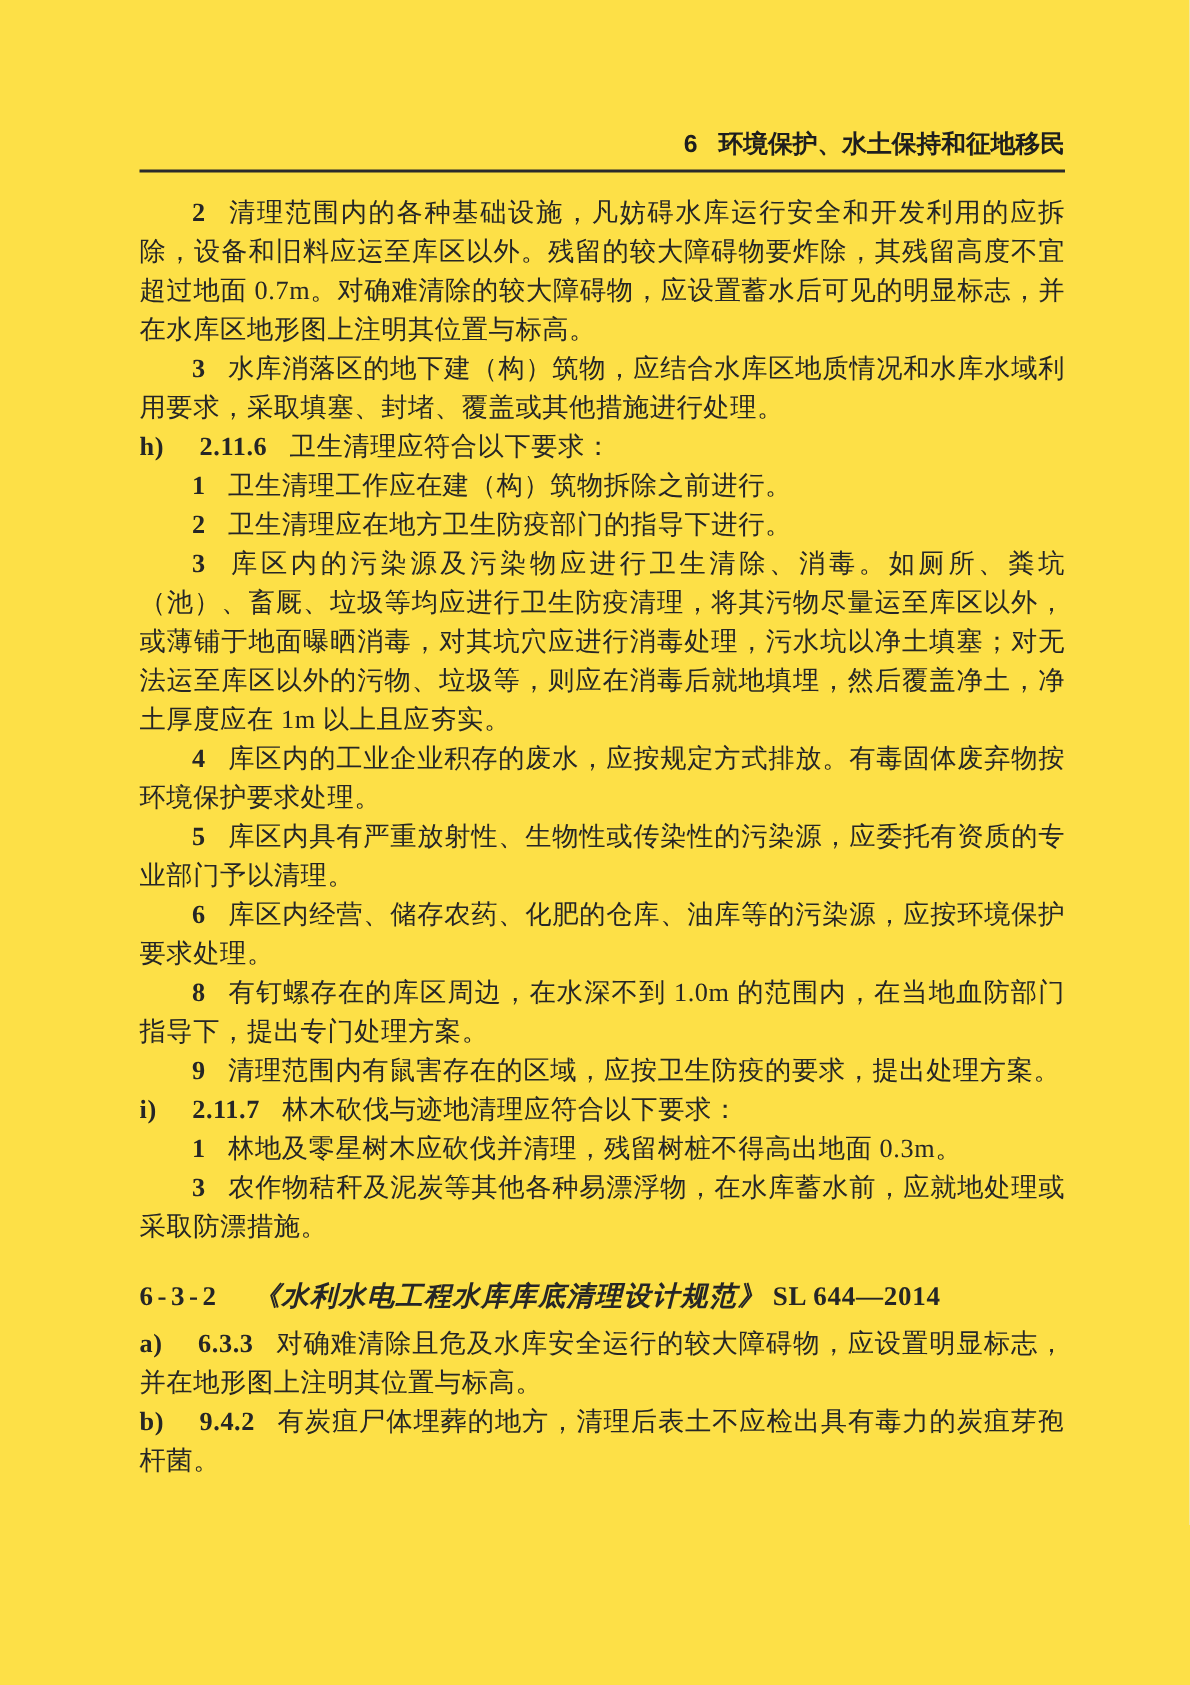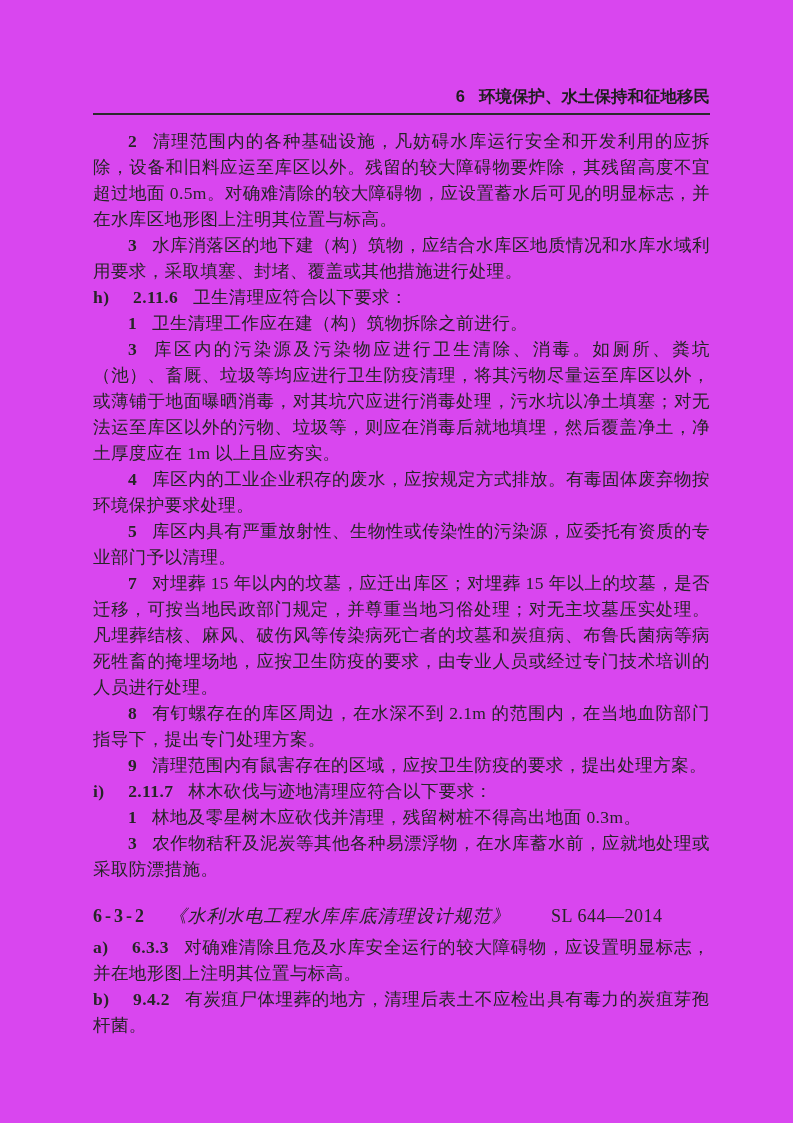--- a/index.html
+++ b/index.html
@@ -5,21 +5,21 @@
   html, body {
     margin: 0;
     padding: 0;
     background: #e9e9e9;
   }
   .page {
     position: relative;
     width: 793px;
     height: 1123px;
     margin: 0 auto;
-    background: #d946ef;
+    background: #fde047;
     box-sizing: border-box;
     padding: 0 83px 0 93px;
     overflow: hidden;
     font-family: "Liberation Serif", "DejaVu Serif", serif;
     color: #262626;
   }
   
   .running-head {
     margin-top: 86px;
     text-align: right;
@@ -55,51 +55,51 @@
     margin-bottom: 5px;
     font-size: 18px;
     text-align: left;
   }
   .para.heading .marker {
     letter-spacing: 3px;
     margin-right: 1.2em;
   }
   .para.heading .book-title {
     font-style: italic;
-    font-weight: normal;
+    font-weight: bold;
     letter-spacing: 1px;
     margin-right: 0.25em;
   }
   .para.heading .std-code {
     font-style: normal;
-    font-weight: normal;
+    font-weight: bold;
     letter-spacing: 0.5px;
-    margin-left: 36px;
   }
 </style>
 </head>
 <body>
 
 <div class="page">
 
   <div class="running-head">
     <span class="chapter-no">6</span><span>环境保护、水土保持和征地移民</span>
   </div>
 
   <div class="doc-body">
 
-  <p class="para item"><b class="marker">2</b><span class="ptext">清理范围内的各种基础设施，凡妨碍水库运行安全和开发利用的应拆除，设备和旧料应运至库区以外。残留的较大障碍物要炸除，其残留高度不宜超过地面 0.5m。对确难清除的较大障碍物，应设置蓄水后可见的明显标志，并在水库区地形图上注明其位置与标高。</span></p>
+  <p class="para item"><b class="marker">2</b><span class="ptext">清理范围内的各种基础设施，凡妨碍水库运行安全和开发利用的应拆除，设备和旧料应运至库区以外。残留的较大障碍物要炸除，其残留高度不宜超过地面 0.7m。对确难清除的较大障碍物，应设置蓄水后可见的明显标志，并在水库区地形图上注明其位置与标高。</span></p>
       <p class="para item"><b class="marker">3</b><span class="ptext">水库消落区的地下建（构）筑物，应结合水库区地质情况和水库水域利用要求，采取填塞、封堵、覆盖或其他措施进行处理。</span></p>
       <p class="para clause"><b class="marker">h)</b><b class="code">2.11.6</b><span class="ptext">卫生清理应符合以下要求：</span></p>
       <p class="para item"><b class="marker">1</b><span class="ptext">卫生清理工作应在建（构）筑物拆除之前进行。</span></p>
+      <p class="para item"><b class="marker">2</b><span class="ptext">卫生清理应在地方卫生防疫部门的指导下进行。</span></p>
       <p class="para item"><b class="marker">3</b><span class="ptext">库区内的污染源及污染物应进行卫生清除、消毒。如厕所、粪坑（池）、畜厩、垃圾等均应进行卫生防疫清理，将其污物尽量运至库区以外，或薄铺于地面曝晒消毒，对其坑穴应进行消毒处理，污水坑以净土填塞；对无法运至库区以外的污物、垃圾等，则应在消毒后就地填埋，然后覆盖净土，净土厚度应在 1m 以上且应夯实。</span></p>
       <p class="para item"><b class="marker">4</b><span class="ptext">库区内的工业企业积存的废水，应按规定方式排放。有毒固体废弃物按环境保护要求处理。</span></p>
       <p class="para item"><b class="marker">5</b><span class="ptext">库区内具有严重放射性、生物性或传染性的污染源，应委托有资质的专业部门予以清理。</span></p>
-      <p class="para item"><b class="marker">7</b><span class="ptext">对埋葬 15 年以内的坟墓，应迁出库区；对埋葬 15 年以上的坟墓，是否迁移，可按当地民政部门规定，并尊重当地习俗处理；对无主坟墓压实处理。凡埋葬结核、麻风、破伤风等传染病死亡者的坟墓和炭疽病、布鲁氏菌病等病死牲畜的掩埋场地，应按卫生防疫的要求，由专业人员或经过专门技术培训的人员进行处理。</span></p>
-      <p class="para item"><b class="marker">8</b><span class="ptext">有钉螺存在的库区周边，在水深不到 2.1m 的范围内，在当地血防部门指导下，提出专门处理方案。</span></p>
+      <p class="para item"><b class="marker">6</b><span class="ptext">库区内经营、储存农药、化肥的仓库、油库等的污染源，应按环境保护要求处理。</span></p>
+      <p class="para item"><b class="marker">8</b><span class="ptext">有钉螺存在的库区周边，在水深不到 1.0m 的范围内，在当地血防部门指导下，提出专门处理方案。</span></p>
       <p class="para item"><b class="marker">9</b><span class="ptext">清理范围内有鼠害存在的区域，应按卫生防疫的要求，提出处理方案。</span></p>
       <p class="para clause"><b class="marker">i)</b><b class="code">2.11.7</b><span class="ptext">林木砍伐与迹地清理应符合以下要求：</span></p>
       <p class="para item"><b class="marker">1</b><span class="ptext">林地及零星树木应砍伐并清理，残留树桩不得高出地面 0.3m。</span></p>
       <p class="para item"><b class="marker">3</b><span class="ptext">农作物秸秆及泥炭等其他各种易漂浮物，在水库蓄水前，应就地处理或采取防漂措施。</span></p>
       <p class="para heading"><b class="marker">6-3-2</b><span class="book-title">《水利水电工程水库库底清理设计规范》</span><span class="std-code">SL 644—2014</span></p>
       <p class="para clause"><b class="marker">a)</b><b class="code">6.3.3</b><span class="ptext">对确难清除且危及水库安全运行的较大障碍物，应设置明显标志，并在地形图上注明其位置与标高。</span></p>
       <p class="para clause"><b class="marker">b)</b><b class="code">9.4.2</b><span class="ptext">有炭疽尸体埋葬的地方，清理后表土不应检出具有毒力的炭疽芽孢杆菌。</span></p>
     </div>
 
 </div>

